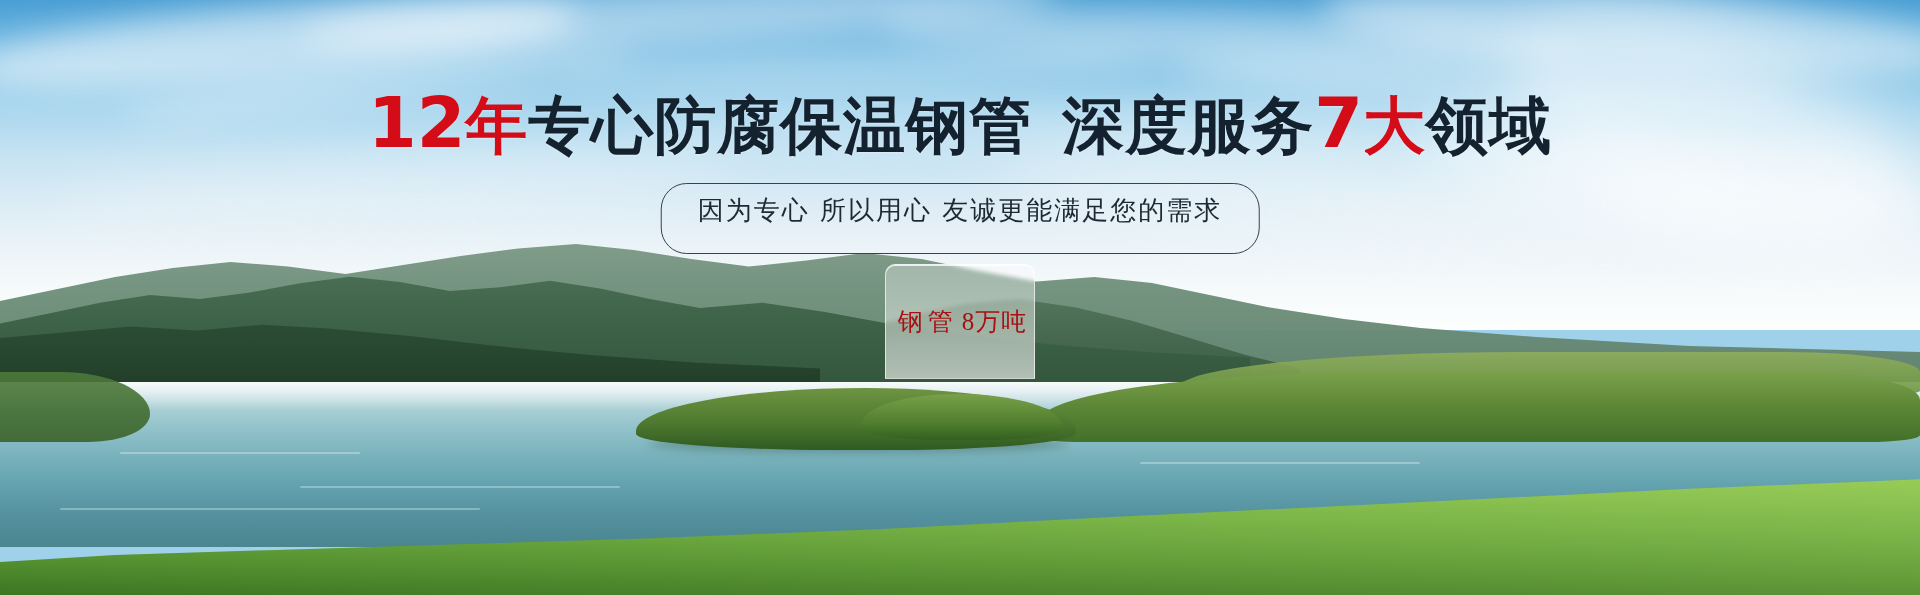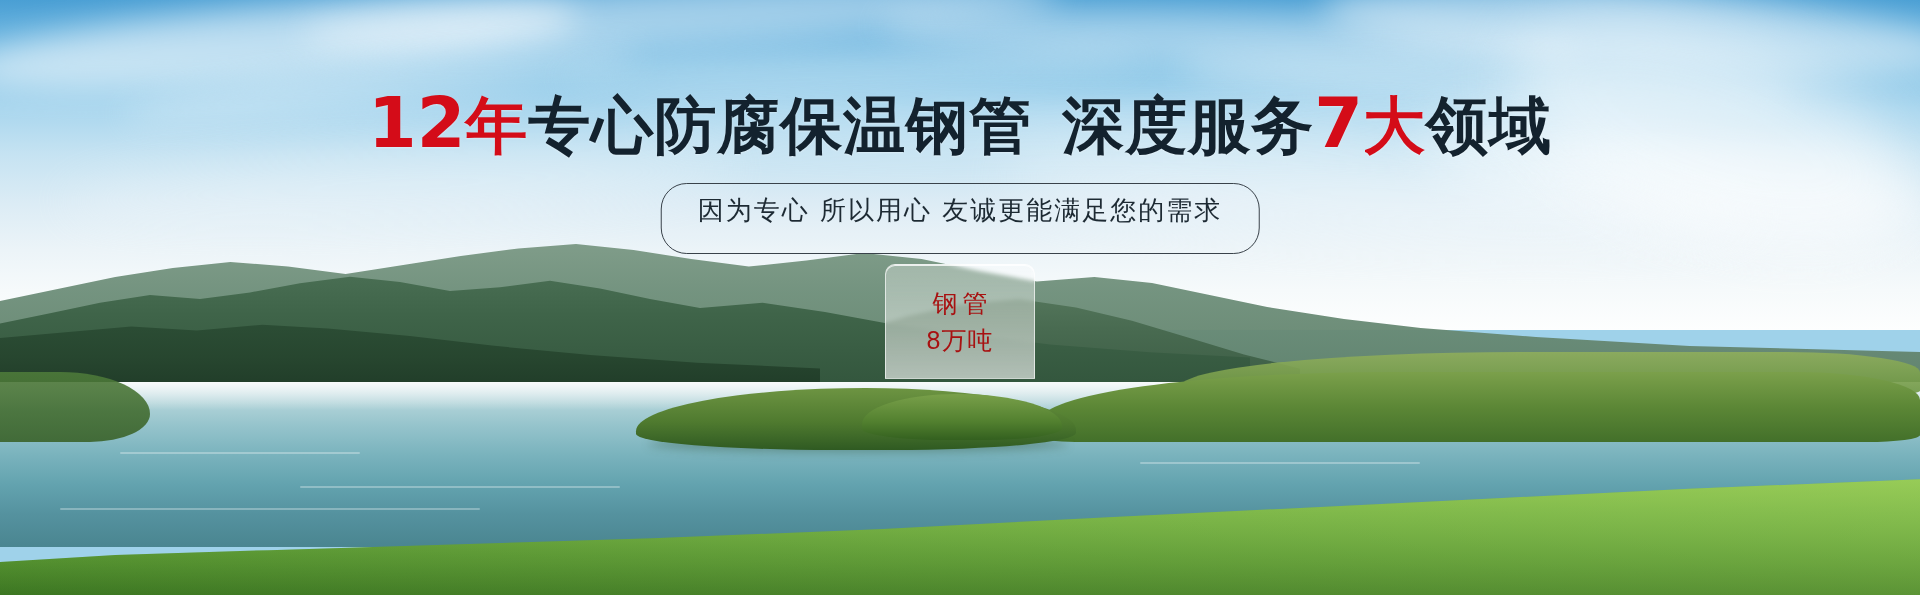--- a/index.html
+++ b/index.html
@@ -162,32 +162,32 @@
   
   .cards{
     position:absolute;left:50%;top:264px;transform:translateX(-50%);
     display:flex;gap:8px;
   }
   .card{
     width:148px;height:113px;
     background:linear-gradient(to bottom,rgba(255,255,255,.30),rgba(255,255,255,.62));
     border:1px solid rgba(255,255,255,.65);
     border-top-left-radius:10px;border-top-right-radius:10px;
-    display:flex;flex-direction:column;align-items:center;
+    display:flex;align-items:center;
     justify-content:center;gap:4px;
     backdrop-filter:blur(2px);
     box-shadow:inset 0 1px 0 rgba(255,255,255,.8);
   }
   .card-label{
     color:#a81111;font-size:25px;letter-spacing:5px;text-indent:5px;
     font-family:"DejaVu Sans","Liberation Sans",sans-serif;
   }
   .card-value{
     color:#a81111;font-size:25px;letter-spacing:1px;
-    font-family:Liberation Sans, sans-serif;
+    font-family:Liberation Serif, serif;
   }
   .card-value sup{font-size:15px;}
 </style>
 </head>
 <body>
 
 <div class="banner">
 
   <div class="sky">
     <div class="cl c1"></div>

